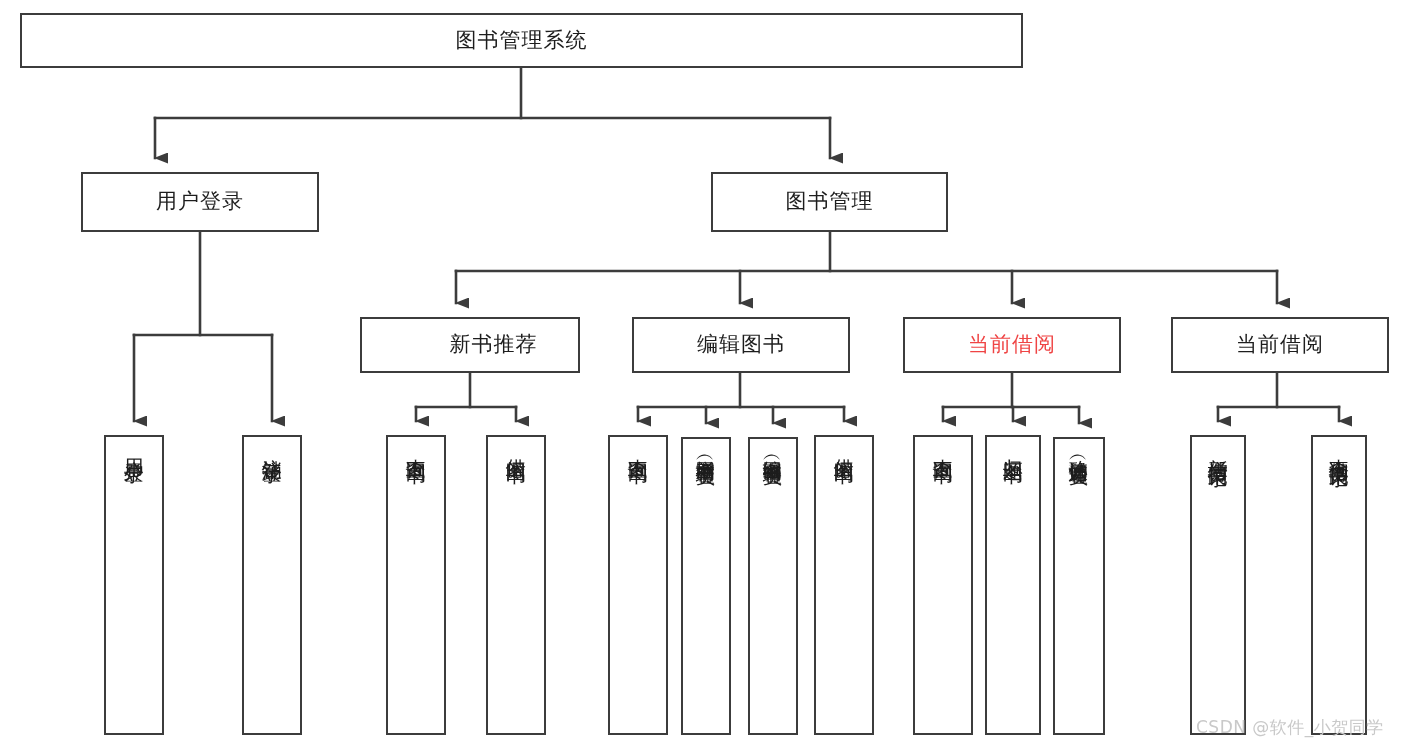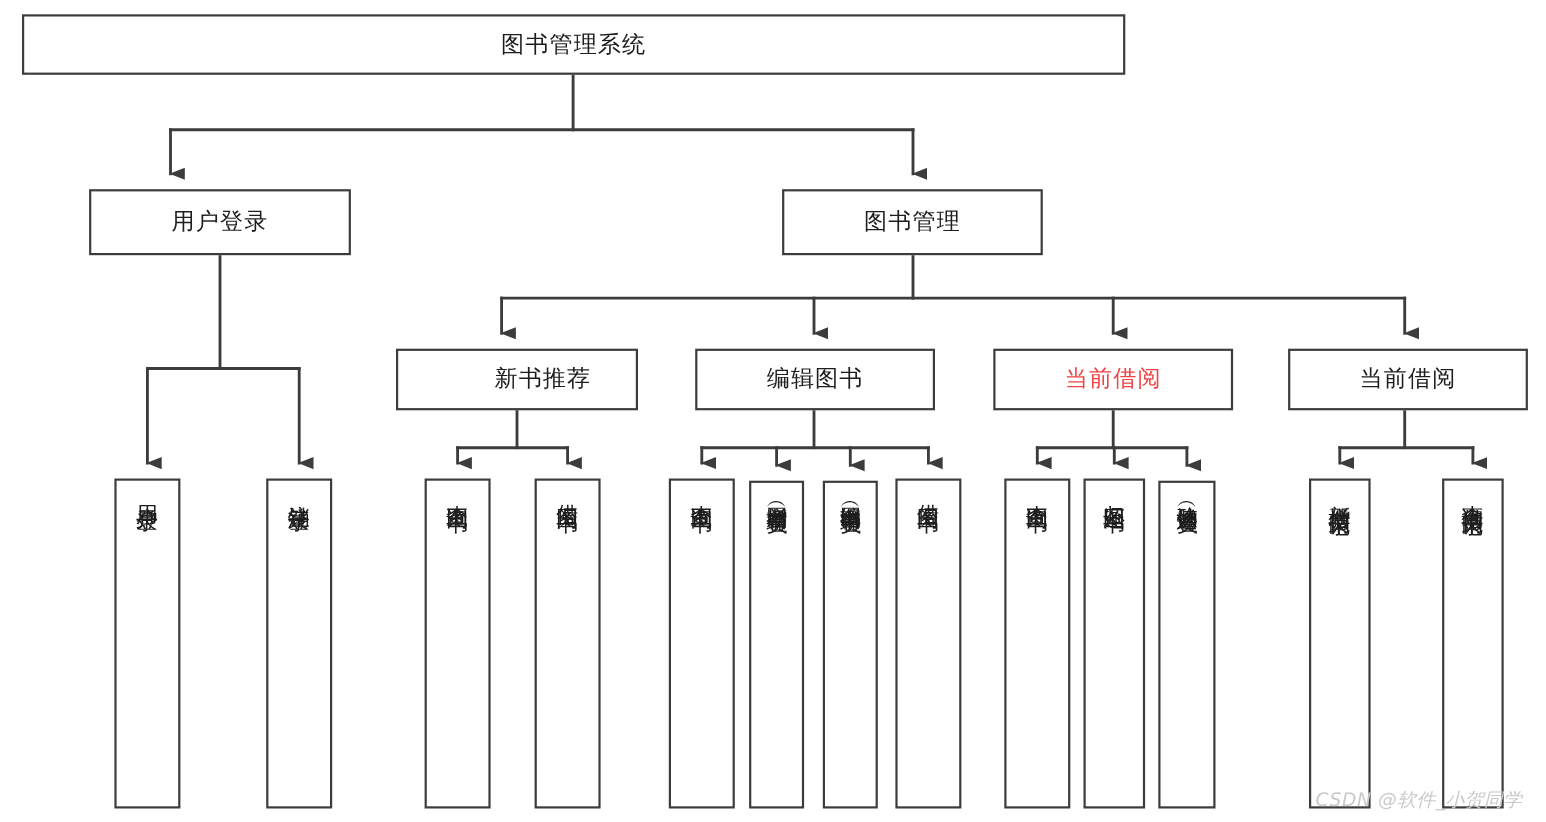--- a/index.html
+++ b/index.html
@@ -62,21 +62,20 @@
     line-height: 1.3;
     letter-spacing: 1px;
   }
   .watermark {
     position: absolute;
     font-size: 17px;
     color: #c9c9c9;
     white-space: nowrap;
     letter-spacing: 0.5px;
     font-family: "DejaVu Sans", "Liberation Sans", sans-serif;
-    font-style: italic;
   }
 </style>
 </head>
 <body>
 
 <div id="canvas">
 
   <svg id="edges" viewBox="0 0 1405 747" width="1405" height="747" xmlns="http://www.w3.org/2000/svg">
     <defs>
       <marker id="arrow" viewBox="0 0 12 14" refX="5.5" refY="13" markerWidth="12" markerHeight="14" orient="auto-start-reverse" markerUnits="userSpaceOnUse">

